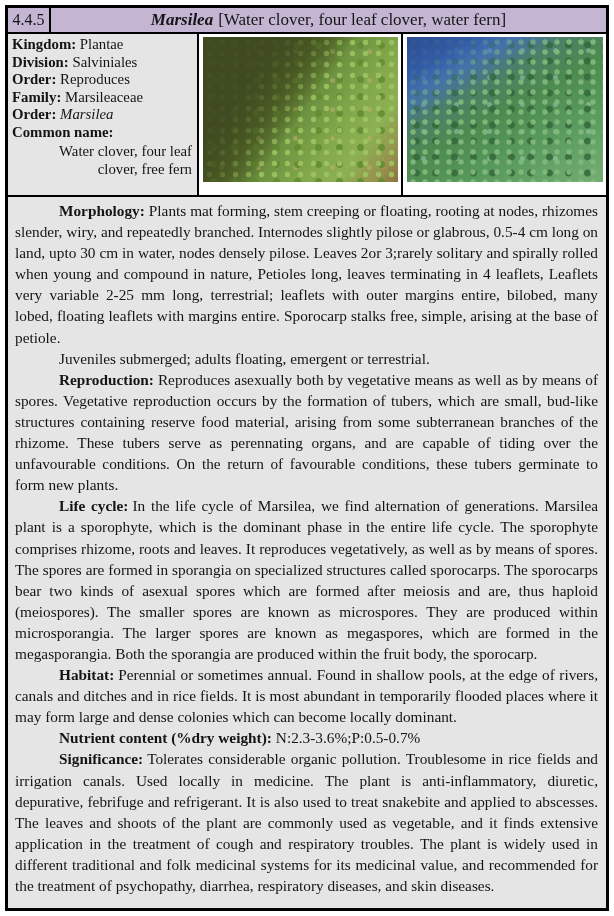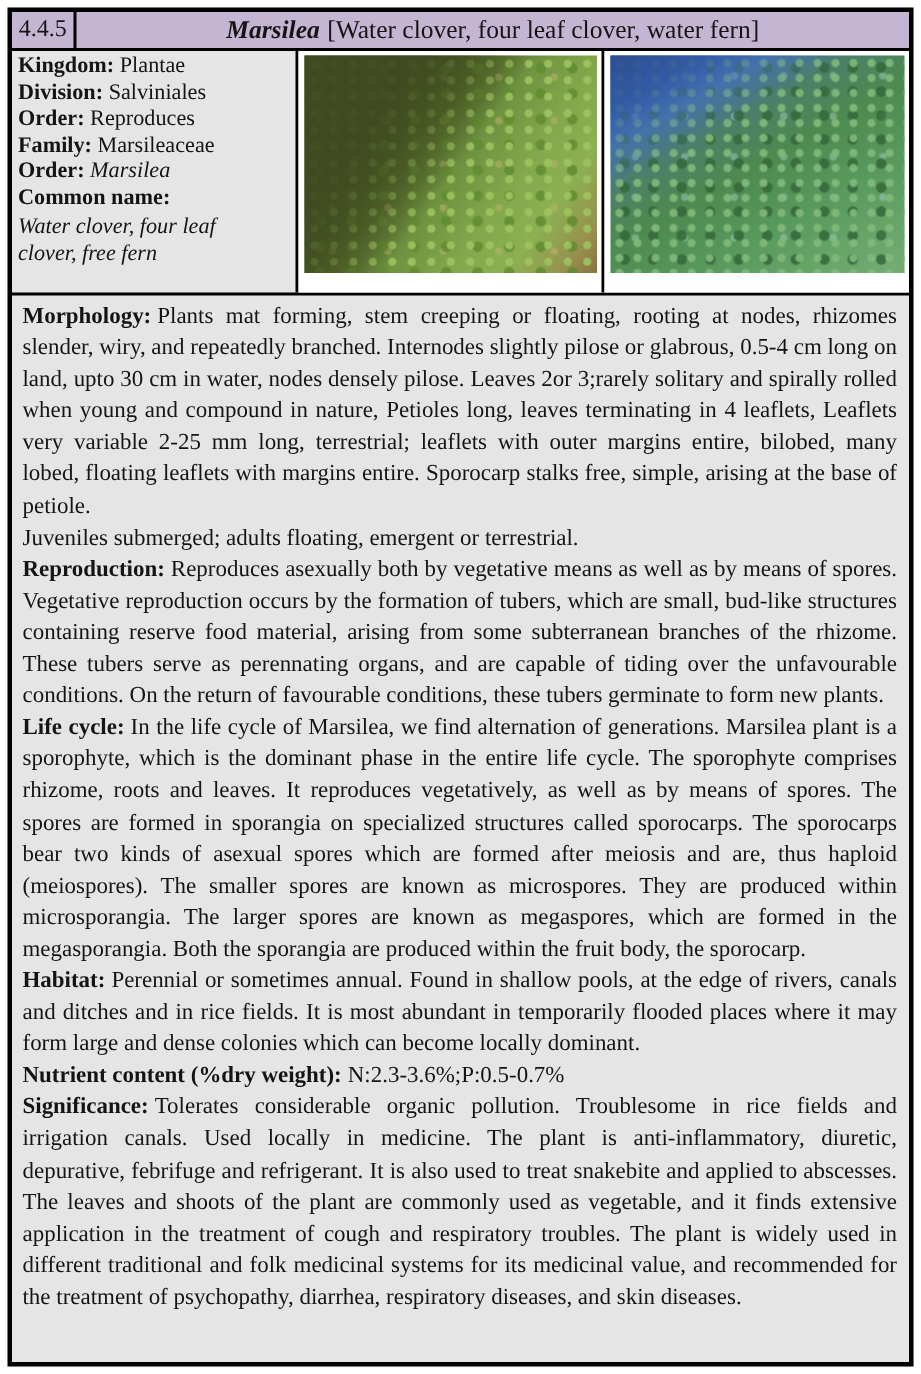--- a/index.html
+++ b/index.html
@@ -47,23 +47,23 @@
   .taxonomy-cell {
     border-right:2px solid #000;
     box-sizing:border-box;
     padding:2px 3px 0 4px;
     font-size:14.8px;
     line-height:17.6px;
   }
   .tax-line b { font-weight:bold; }
   .tax-line .em-italic { font-style:italic; }
   .common-name-value {
+    text-align:right;
     padding-right:2px;
     line-height:18px;
-    font-style:italic;
   }
   .photo-cell {
     box-sizing:border-box;
     padding:3px 3px 0 4px;
     background:#fff;
   }
   .photo-cell-1 { border-right:2px solid #000; }
   .photo {
     width:100%; height:145px;
   }
@@ -88,21 +88,21 @@
     background-size:auto, 12px 10px, 19px 16px, 33px 27px, auto;
   }
   
   .body-cell {
     padding:3px 8px 0 7px;
     font-size:15.3px;
     line-height:21.1px;
     text-align:justify;
   }
   .para { margin:0; }
-  .para b { font-weight:bold; }
+  .para b { font-weight:bold;margin-left:44px; }
   .para b:not(:empty) { margin-right:4px; }
 </style>
 </head>
 <body>
 
 <div class="doc">
 
   <div class="header-row">
     <div class="section-cell">4.4.5</div>
     <div class="title-cell">

